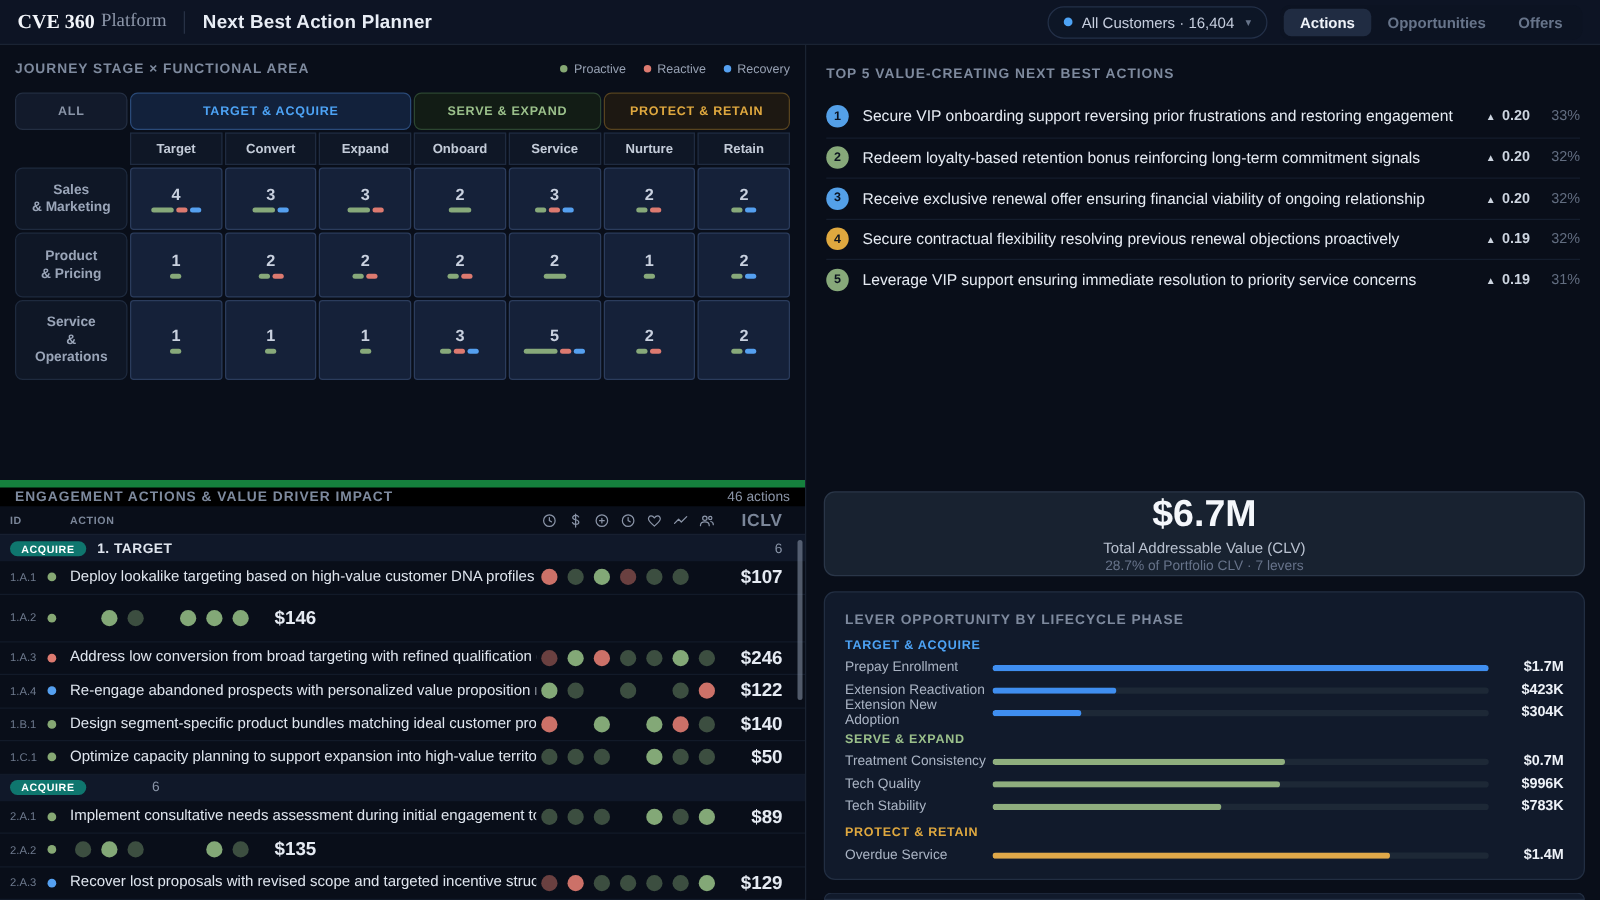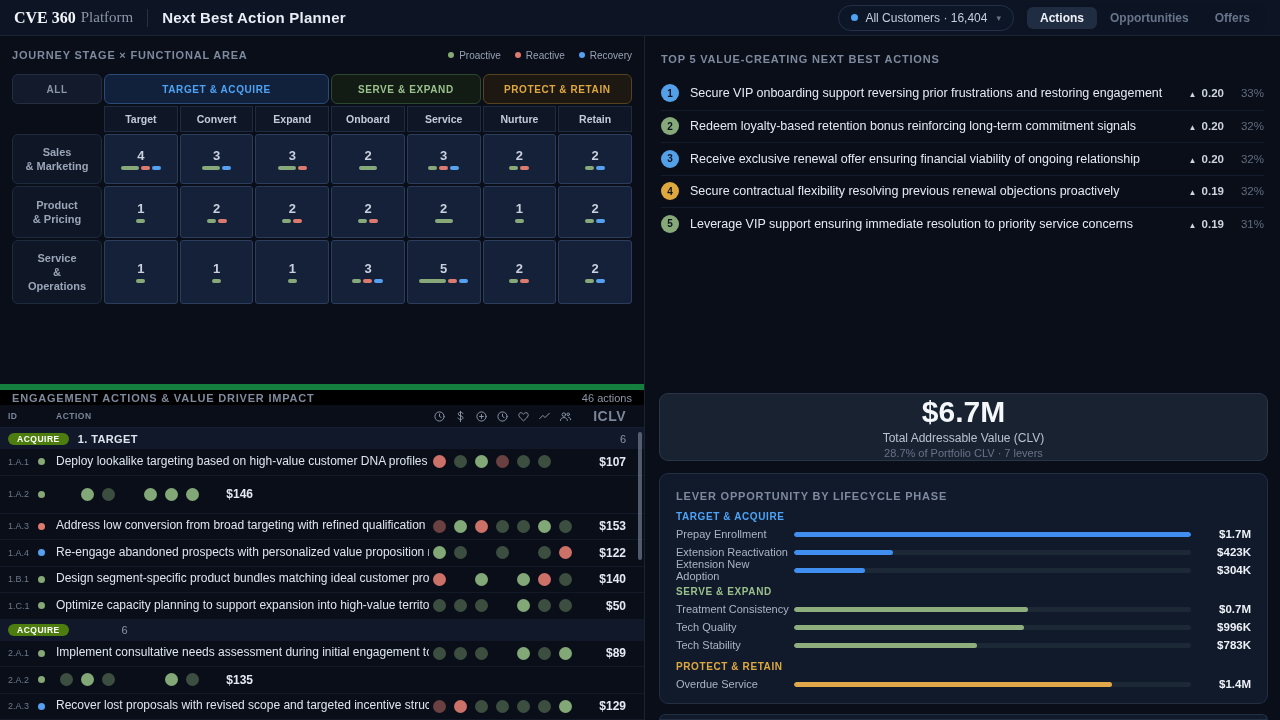--- a/index.html
+++ b/index.html
@@ -72,35 +72,35 @@
   .col-head { height:24px; display:flex; align-items:center; padding:0 18px 0 8px;
     border-bottom:1px solid #171f30; }
   .ch-id { width:30px; font-size:8.5px; font-weight:bold; color:#7b8699; letter-spacing:.5px; }
   .ch-status { width:18px; }
   .ch-action { flex:1; font-size:8.5px; font-weight:bold; color:#7b8699; letter-spacing:.5px; }
   .icon-cols { display:flex; width:147px; }
   .icon-slot { width:21px; display:flex; align-items:center; justify-content:center; color:#8b95a8; }
   .icon-slot svg { width:13px; height:13px; }
   .ch-val { width:50px; text-align:right; font-size:14px; font-weight:bold; color:#7b8699; letter-spacing:.5px; }
   .t-section { height:21px; background:#101829; display:flex; align-items:center; padding:0 18px 0 8px; }
-  .t-badge { font-size:8.5px; font-weight:bold; color:#fff; background:#4d7c0f; border-radius:9px;
+  .t-badge { font-size:8.5px; font-weight:bold; color:#fff; background:#0f766e; border-radius:9px;
     padding:1px 9px; letter-spacing:.5px; margin-right:9px; }
   .t-sec-name { flex:1; font-size:11px; font-weight:bold; color:#dfe5ee; letter-spacing:.4px; }
   .t-sec-count { font-size:11px; color:#8a95a8; width:50px; text-align:right; }
   .t-row { display:flex; align-items:center; height:26.5px; padding:0 18px 0 8px;
     border-bottom:1px solid #121a29; cursor:pointer; }
   .t-row.two { height:38px; }
   .t-id { width:30px; font-size:9px; color:#6e7a8e; }
   .t-status { width:18px; display:flex; align-items:center; }
   .t-status i { width:7px; height:7px; border-radius:50%; display:block; }
   .t-text { flex:1; font-size:12px; color:#dfe5ee; line-height:1.3; padding-right:6px; }
   .t-dots { display:flex; width:147px; flex:0 0 auto; }
   .dot-slot { width:21px; display:flex; align-items:center; justify-content:center; }
   .dot-slot i { width:13px; height:13px; border-radius:50%; display:block; }
-  .t-val { width:50px; text-align:right; font-size:12px; font-weight:bold; color:#e5eaf2; }
+  .t-val { width:50px; text-align:right; font-size:15px; font-weight:bold; color:#e5eaf2; }
   .scroll-thumb { position:absolute; right:2px; top:48px; width:4px; height:128px;
     background:#8d99ad; opacity:.55; border-radius:2px; }
 
   
   .rb-pane { padding:9px 12px 0 14px; }
   .sum-card { background:#182230; border:1px solid #2a3648; border-radius:9px; height:77px;
     display:flex; flex-direction:column; align-items:center; justify-content:center; }
   .sum-value { font-size:30px; font-weight:bold; color:#f4f7fb; line-height:1.1; }
   .sum-label { font-size:12px; color:#b9c2d0; margin-top:3px; }
   .sum-sub { font-size:11px; color:#67738a; margin-top:2px; }
@@ -469,21 +469,21 @@
               <span class="dot-slot">
                 <i style="background: rgba(131, 168, 119, 0.42);"></i>
               </span>
               <span class="dot-slot">
                 <i style="background: rgb(131, 168, 119);"></i>
               </span>
               <span class="dot-slot">
                 <i style="background: rgba(131, 168, 119, 0.42);"></i>
               </span>
             </span>
-            <span class="t-val">$153</span>
+            <span class="t-val">$246</span>
           </div>
           <div class="t-row">
             <span class="t-id">1.A.4</span>
             <span class="t-status">
               <i style="background: rgb(85, 160, 240);"></i>
             </span>
             <span class="t-text" style="white-space: nowrap; overflow: hidden;">Re-engage abandoned prospects with personalized value proposition messaging</span>
             <span class="t-dots">
               <span class="dot-slot">
                 <i style="background: rgb(131, 168, 119);"></i>

